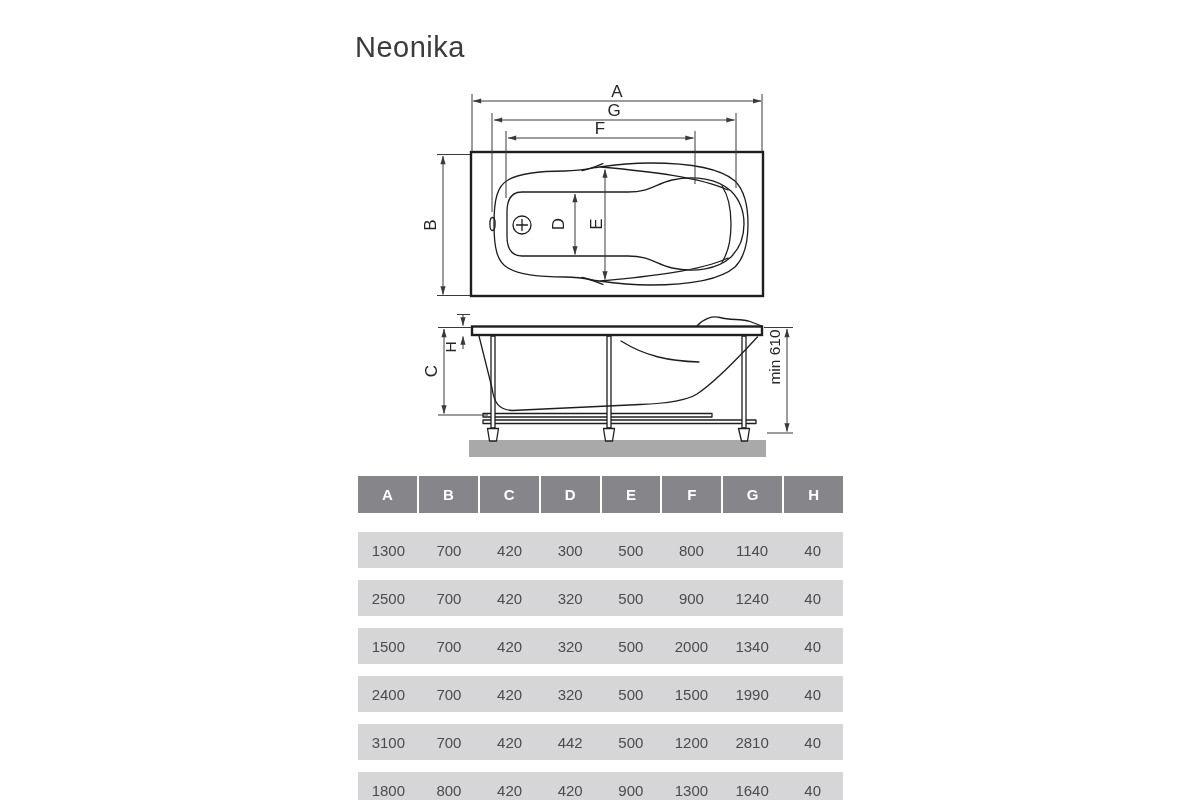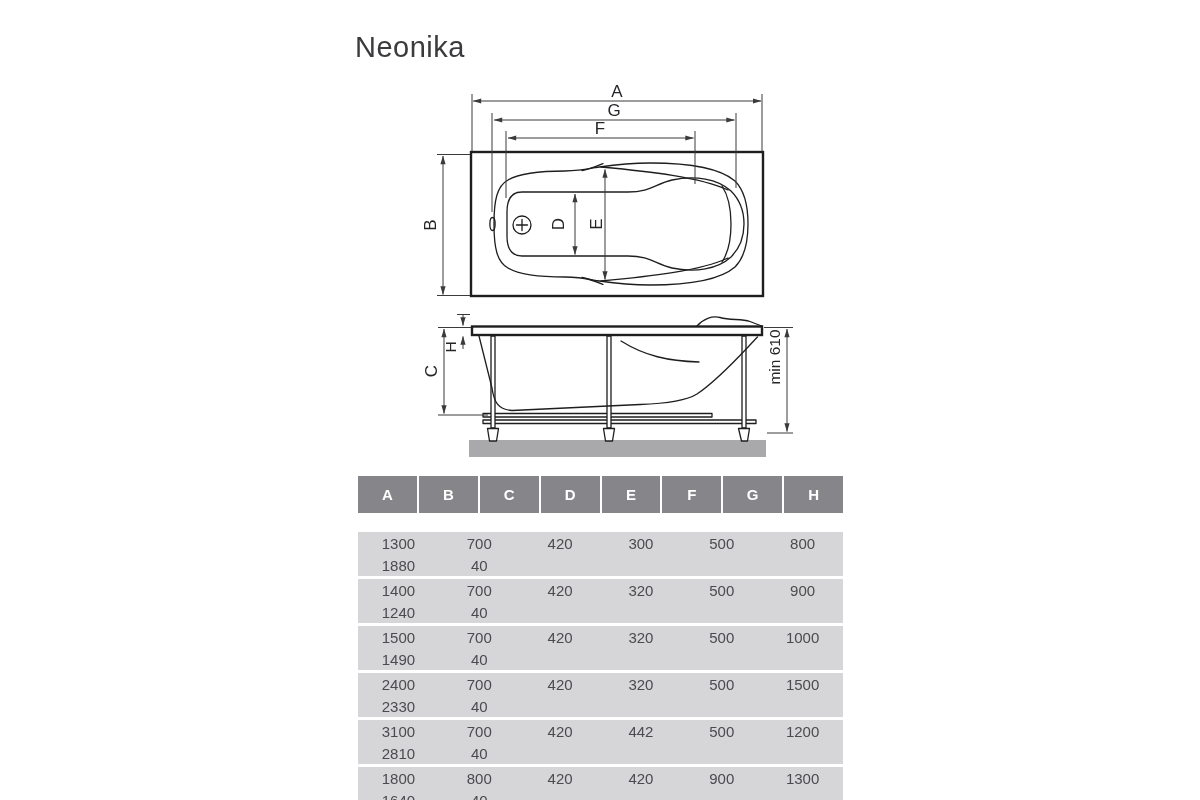--- a/index.html
+++ b/index.html
@@ -18,21 +18,21 @@
   .ground{fill:var(--ground);stroke:none;}
   .dimline{stroke:var(--dim);stroke-width:1;fill:none;}
   .dimtext{fill:#26262a;font-size:17px;font-family:"Liberation Sans",sans-serif;}
   .dimtext.small{font-size:15.5px;}
   #mE path,#mS path{fill:var(--dim);}
 
   .spec-table{position:absolute;left:358px;top:476px;width:485px;}
   .thead{display:grid;grid-template-columns:repeat(8,1fr);column-gap:2px;height:37px;margin-bottom:19px;}
   .hcell{background:var(--header-bg);color:var(--header-text);display:flex;align-items:center;
          justify-content:center;font-size:15px;font-weight:bold;}
-  .trow{display:grid;grid-template-columns:repeat(6,1fr);height:44px;margin-bottom:3px;
+  .trow{display:grid;grid-template-columns:repeat(8,1fr);height:36px;margin-bottom:12px;
         background:var(--row-bg);}
   .tcell{display:flex;align-items:center;justify-content:center;font-size:15px;
          color:var(--row-text);}
 </style>
 </head>
 <body>
 
 <div class="page">
 
   <div class="title">Neonika</div>
@@ -172,51 +172,51 @@
         <div class="hcell">H</div>
       </div>
     <div>
         <div class="trow">
           <div class="tcell">1300</div>
           <div class="tcell">700</div>
           <div class="tcell">420</div>
           <div class="tcell">300</div>
           <div class="tcell">500</div>
           <div class="tcell">800</div>
-          <div class="tcell">1880</div>
-          <div class="tcell">40</div>
-        </div>
-        <div class="trow">
-          <div class="tcell">1400</div>
+          <div class="tcell">1140</div>
+          <div class="tcell">40</div>
+        </div>
+        <div class="trow">
+          <div class="tcell">2500</div>
           <div class="tcell">700</div>
           <div class="tcell">420</div>
           <div class="tcell">320</div>
           <div class="tcell">500</div>
           <div class="tcell">900</div>
           <div class="tcell">1240</div>
           <div class="tcell">40</div>
         </div>
         <div class="trow">
           <div class="tcell">1500</div>
           <div class="tcell">700</div>
           <div class="tcell">420</div>
           <div class="tcell">320</div>
           <div class="tcell">500</div>
-          <div class="tcell">1000</div>
-          <div class="tcell">1490</div>
+          <div class="tcell">2000</div>
+          <div class="tcell">1340</div>
           <div class="tcell">40</div>
         </div>
         <div class="trow">
           <div class="tcell">2400</div>
           <div class="tcell">700</div>
           <div class="tcell">420</div>
           <div class="tcell">320</div>
           <div class="tcell">500</div>
           <div class="tcell">1500</div>
-          <div class="tcell">2330</div>
+          <div class="tcell">1990</div>
           <div class="tcell">40</div>
         </div>
         <div class="trow">
           <div class="tcell">3100</div>
           <div class="tcell">700</div>
           <div class="tcell">420</div>
           <div class="tcell">442</div>
           <div class="tcell">500</div>
           <div class="tcell">1200</div>
           <div class="tcell">2810</div>

